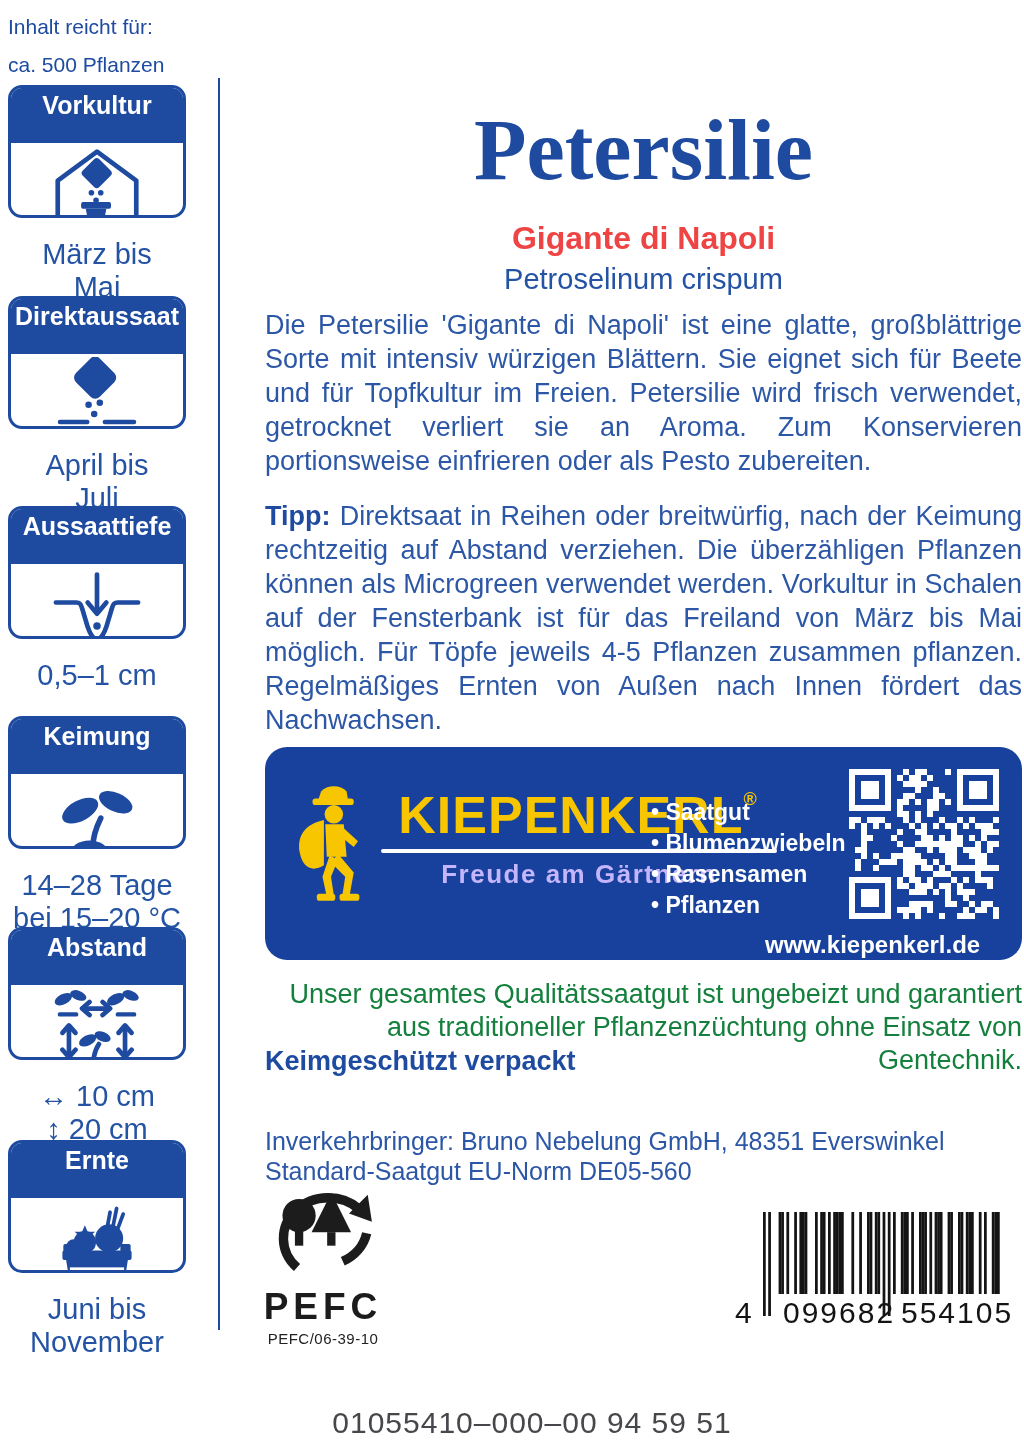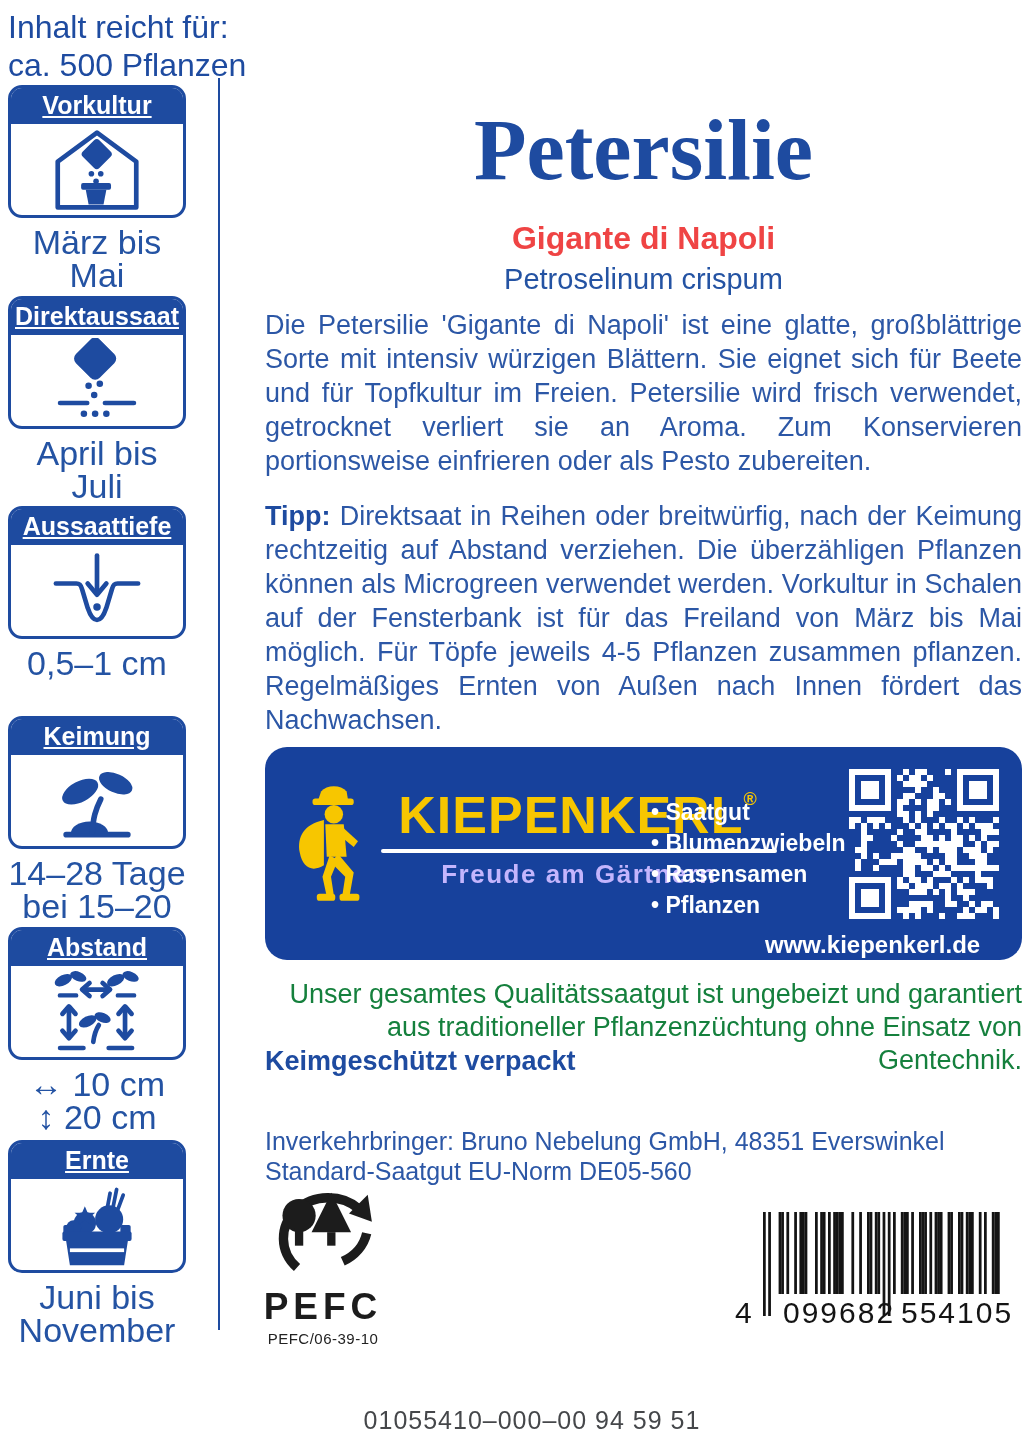--- a/index.html
+++ b/index.html
@@ -1,31 +1,31 @@
 <!DOCTYPE html>
 <html><head>
 <meta charset="utf-8">
 <style>
   * { margin:0; padding:0; box-sizing:border-box; }
   html,body { background:#ffffff; }
   body { font-family:"Liberation Sans","DejaVu Sans",sans-serif; }
   #page { position:relative; width:1024px; height:1446px; background:#fff; overflow:hidden; }
 
   
-  .content-note { position:absolute; left:8px; top:8px; color:#1e4ba0; font-size:32px; line-height:38px; font-weight:500; }
+  .content-note { position:absolute; left:8px; top:8px; color:#1e4ba0; font-size:21px; line-height:38px; font-weight:500; }
 
   
   .vrule { position:absolute; left:218px; top:78px; width:2px; height:1252px; background:#1e4ba0; }
 
   
   .side-sec { position:absolute; left:8px; width:178px; text-align:center; }
   .side-box { width:178px; height:133px; border:3px solid #1e4ba0; border-radius:14px; overflow:hidden; background:#fff; }
-  .side-label { background:#1e4ba0; color:#fff; font-weight:bold; font-size:25px; padding:3px 0 4px;text-decoration:underline; }
+  .side-label { background:#1e4ba0; color:#fff; font-weight:bold; font-size:25px; padding:3px 0 23px; }
   .side-icon { height:92px; display:flex; align-items:center; justify-content:center; }
-  .side-cap { margin-top:8px; color:#2453a3; font-size:34px; line-height:33px; }
+  .side-cap { margin-top:20px; color:#2453a3; font-size:29px; line-height:33px; }
 
   
   .title { position:absolute; left:265px; top:100px; width:757px; text-align:center;
            font-family:"Liberation Serif","DejaVu Serif",serif; font-weight:bold; font-size:86px; color:#1e4ba0; }
   .variety { position:absolute; left:265px; top:220px; width:757px; text-align:center; font-weight:bold; font-size:32px; color:#ef4444; }
   .botanical { position:absolute; left:265px; top:263px; width:757px; text-align:center; font-size:29px; color:#2453a3; }
   .para { position:absolute; left:265px; width:757px; color:#2c57a6; font-size:27px; line-height:34px; text-align:justify; }
   .para b { color:#1e4ba0;margin-top:40px; }
 
   
@@ -48,21 +48,21 @@
   
   .pefc { position:absolute; left:263px; top:1176px; width:120px; text-align:center; color:#1c1c1c; }
   .pefc-label { font-weight:bold; font-size:37px; letter-spacing:5px; margin-top:2px; }
   .pefc-code { font-size:15px; letter-spacing:0.5px; margin-top:2px; color:#222; }
   .barcode { position:absolute; left:735px; top:1212px; width:280px; height:120px; }
   .barcode svg { position:absolute; left:28px; top:0; }
   .bc-digit { position:absolute; font-size:30px; color:#141414; top:84px; letter-spacing:2px; }
   .bc-lead { left:0; }
   .bc-g1 { left:48px; width:112px; text-align:center; }
   .bc-g2 { left:166px; width:112px; text-align:center; }
-  .article-number { position:absolute; left:0; top:1406px; width:1024px; text-align:center; color:#45474a; font-size:25px; letter-spacing:1px;padding-left:40px; }
+  .article-number { position:absolute; left:0; top:1406px; width:1024px; text-align:center; color:#45474a; font-size:30px; letter-spacing:1px;padding-left:40px; }
 
   svg .b { fill:#1e4ba0; }
   svg .bs { stroke:#1e4ba0; fill:none; }
 </style>
 </head>
 <body>
 
 <div id="page">
 
   <div class="content-note">

